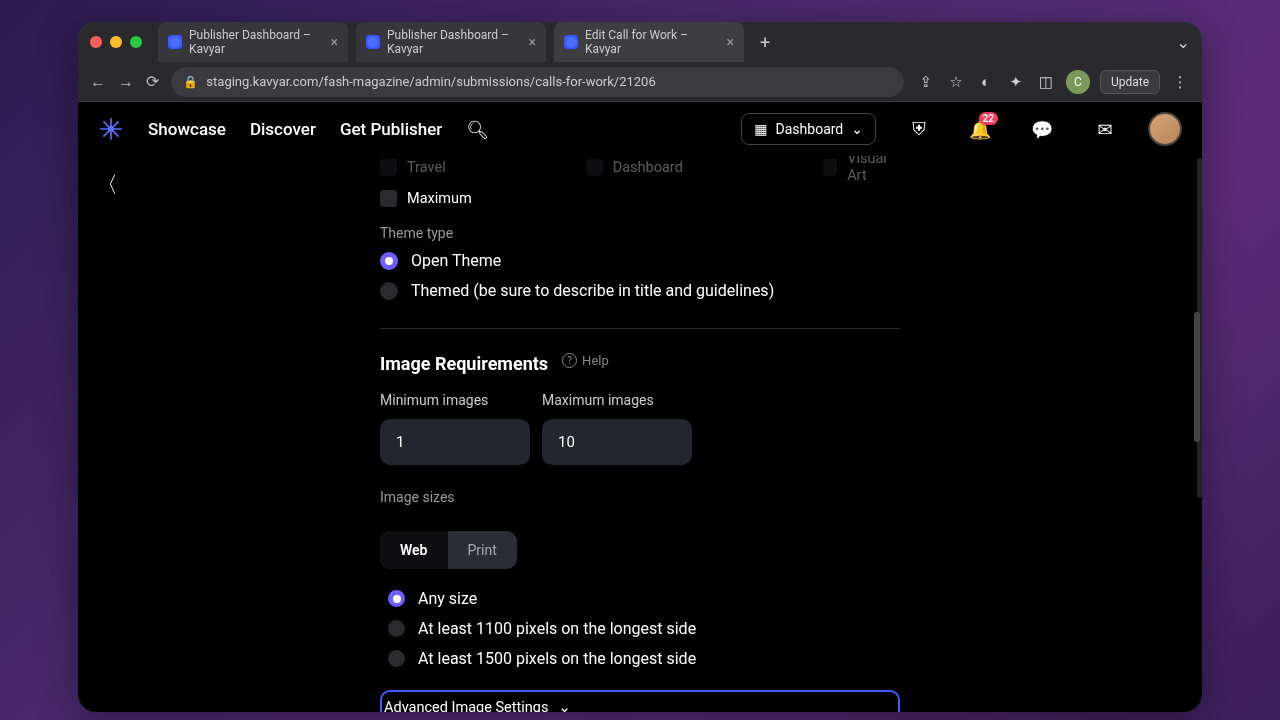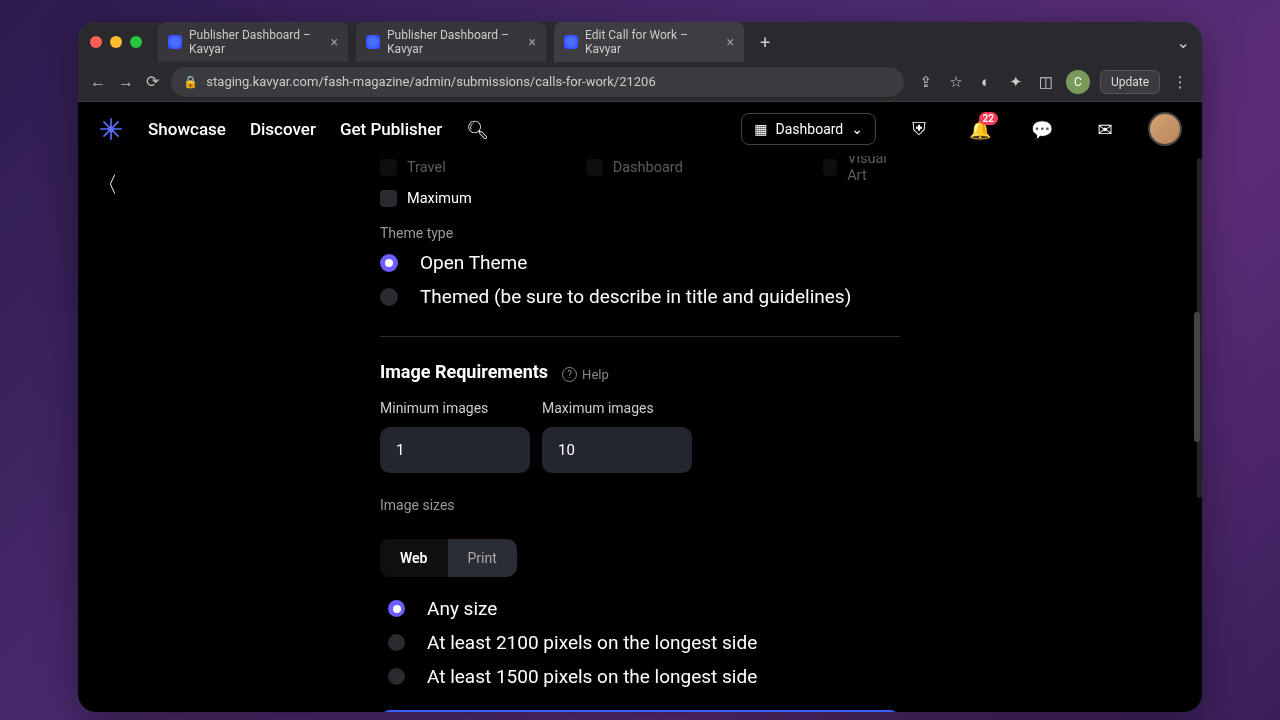--- a/index.html
+++ b/index.html
@@ -42,30 +42,30 @@
 .back{position:absolute;top:68px;left:18px;color:#fff;font-size:22px;cursor:pointer;z-index:2;}
 
 .content{flex:1;overflow:auto;padding:0 8px 20px;}
 .form{max-width:520px;margin:0 auto;color:#fff;padding-top:0;}
 
 .chkrow{display:flex;gap:140px;margin-bottom:6px;}
 .chk{display:flex;align-items:center;gap:10px;font-size:14.5px;}
 .cbox{width:17px;height:17px;border-radius:4px;background:#2a2a2f;}
 
 .lbl{font-size:14px;color:#999;margin-bottom:10px;margin-top:18px;}
-.radio{display:flex;align-items:center;gap:22px;font-size:19px;margin-bottom:11px;cursor:pointer;}
+.radio{display:flex;align-items:center;gap:13px;font-size:16px;margin-bottom:11px;cursor:pointer;}
 .rdot{width:18px;height:18px;border-radius:50%;background:#2a2a2f;position:relative;flex-shrink:0;}
 .rdot.on{background:#6d5eff;}
 .rdot.on::after{content:'';position:absolute;top:5px;left:5px;width:8px;height:8px;background:#fff;border-radius:50%;}
 .radio.sz .rdot{width:17px;height:17px;}
 .radio.sz .rdot.on::after{top:4.5px;left:4.5px;}
 
 .divider{border:none;border-top:1px solid #2a2a2f;margin:28px 0 24px;}
 
-.sechead{display:flex;align-items:flex-end;gap:14px;margin-bottom:18px;}
+.sechead{display:flex;align-items:flex-start;gap:14px;margin-bottom:18px;}
 .sechead h3{font-size:18px;font-weight:700;}
 .help{display:flex;align-items:center;gap:5px;color:#888;font-size:13px;cursor:pointer;}
 .help-o{width:15px;height:15px;border:1.5px solid #888;border-radius:50%;font-size:10px;display:flex;align-items:center;justify-content:center;}
 
 .row2{display:flex;gap:12px;}
 .col{flex:0 0 auto;}
 .flbl{font-size:14px;color:#ccc;margin-bottom:11px;}
 .inp{width:150px;height:46px;background:#23262e;border:none;border-radius:10px;padding:0 16px;color:#fff;font-size:15px;}
 
 .seg{display:inline-flex;background:#2a2d35;border-radius:10px;overflow:hidden;margin-top:16px;}
@@ -219,21 +219,21 @@
           <div class="segbtn">Print</div>
         </div>
 
         <div class="szgroup">
           <div class="radio sz">
               <div class="rdot on"></div>
               <span>Any size</span>
             </div>
           <div class="radio sz">
               <div class="rdot"></div>
-              <span>At least 2100 pixels on the longest side</span>
+              <span>At least 1100 pixels on the longest side</span>
             </div>
           <div class="radio sz">
               <div class="rdot"></div>
               <span>At least 1500 pixels on the longest side</span>
             </div>
         </div>
 
         <div class="adv">
           <span>Advanced Image Settings</span>
           <span>⌄</span>

